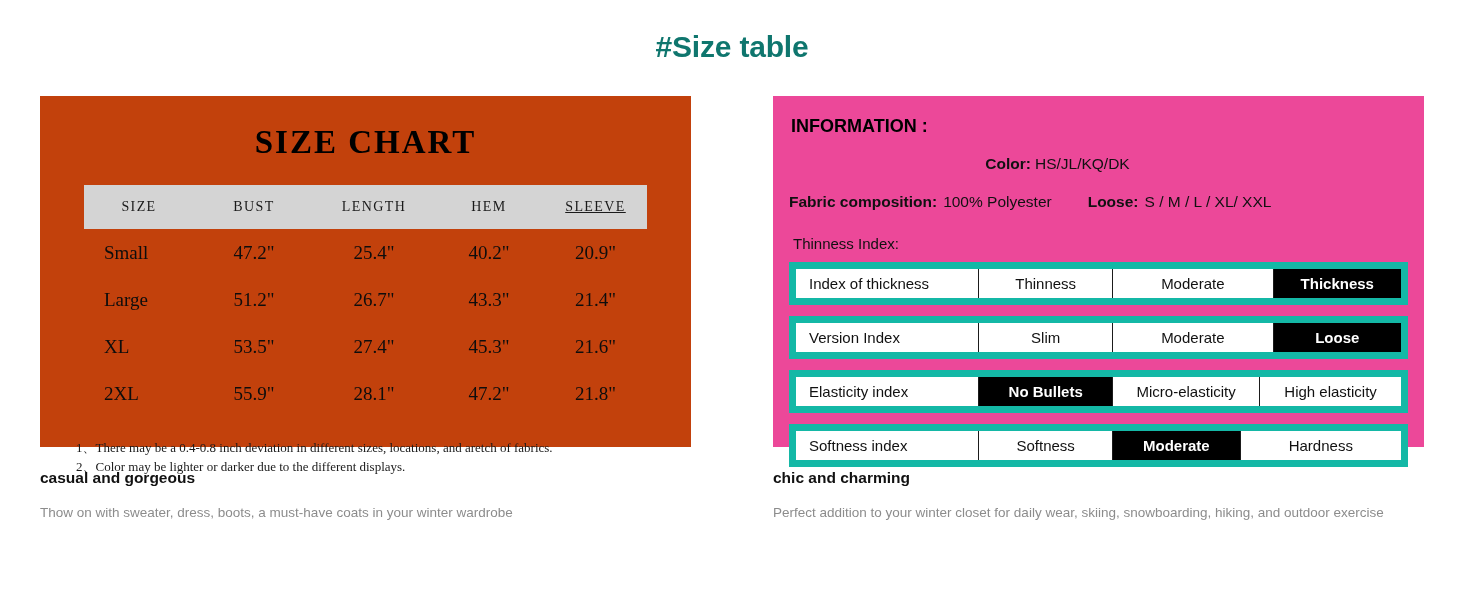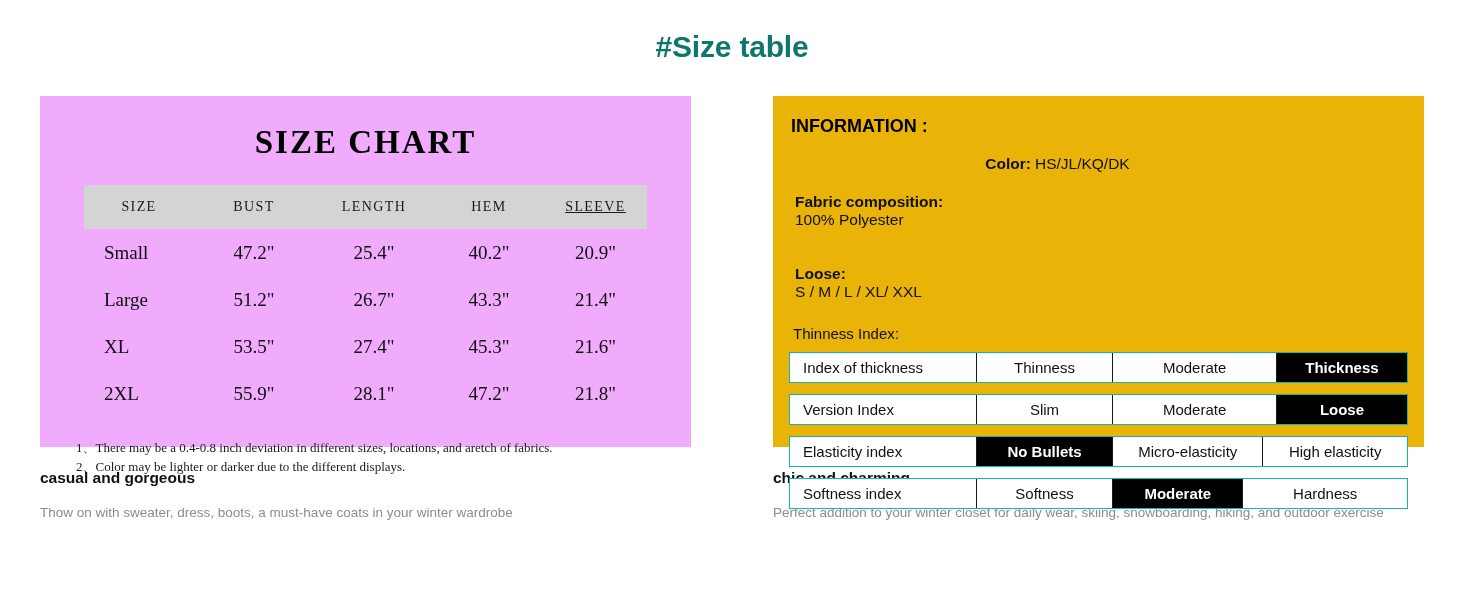--- a/index.html
+++ b/index.html
@@ -32,21 +32,21 @@
     margin-top: 32px;
     box-sizing: border-box;
   }
   .col {
     width: 651px;
     flex: 0 0 651px;
   }
 
   
   .size-card {
-    background: #f0abfc;
+    background: #c2410c;
     height: 351px;
     box-sizing: border-box;
     padding: 22px 24px 10px 24px;
     position: relative;
   }
   .size-card h2 {
     margin: 0;
     text-align: center;
     font-family: "Liberation Serif", serif;
     font-weight: bold;
@@ -94,21 +94,21 @@
     margin: 22px 0 0 12px;
     font-family: "Liberation Serif", serif;
     font-size: 13px;
     color: #1a1a1a;
     line-height: 1.45;
   }
   .notes div { white-space: nowrap; }
 
   
   .info-card {
-    background: #eab308;
+    background: #ec4899;
     height: 351px;
     box-sizing: border-box;
     padding: 18px 16px 10px 16px;
     position: relative;
   }
   .info-title {
     font-size: 18px;
     font-weight: bold;
     color: #000;
     margin: 2px 0 0 2px;
@@ -121,42 +121,41 @@
   }
   .color-row .k { font-weight: bold; }
   .color-row .v { margin-left: 4px; }
 
   .fab-row {
     display: flex;
     align-items: baseline;
     margin-top: 20px;
     padding-left: 0px;
     font-size: 15.5px;
-    flex-direction: column;
   }
   .fab-row .k { font-weight: bold; }
   .fab-row .v { margin-left: 6px; }
   .fab-row .spacer { flex: 0 0 36px; }
 
   .commodity-label {
     margin-top: 24px;
     margin-left: 4px;
     font-size: 15px;
     color: #111;
   }
 
   .idx-table {
     margin-top: 10px;
     display: flex;
     flex-direction: column;
     gap: 11px;
   }
   .idx-row {
     display: flex;
-    border: 1px solid #14b8a6;
+    border: 7px solid #14b8a6;
     height: 29px;
     background: #ffffff;
   }
   .idx-cell {
     display: flex;
     align-items: center;
     justify-content: center;
     font-size: 15px;
     color: #111;
     border-right: 1px solid #1b1b1b;

